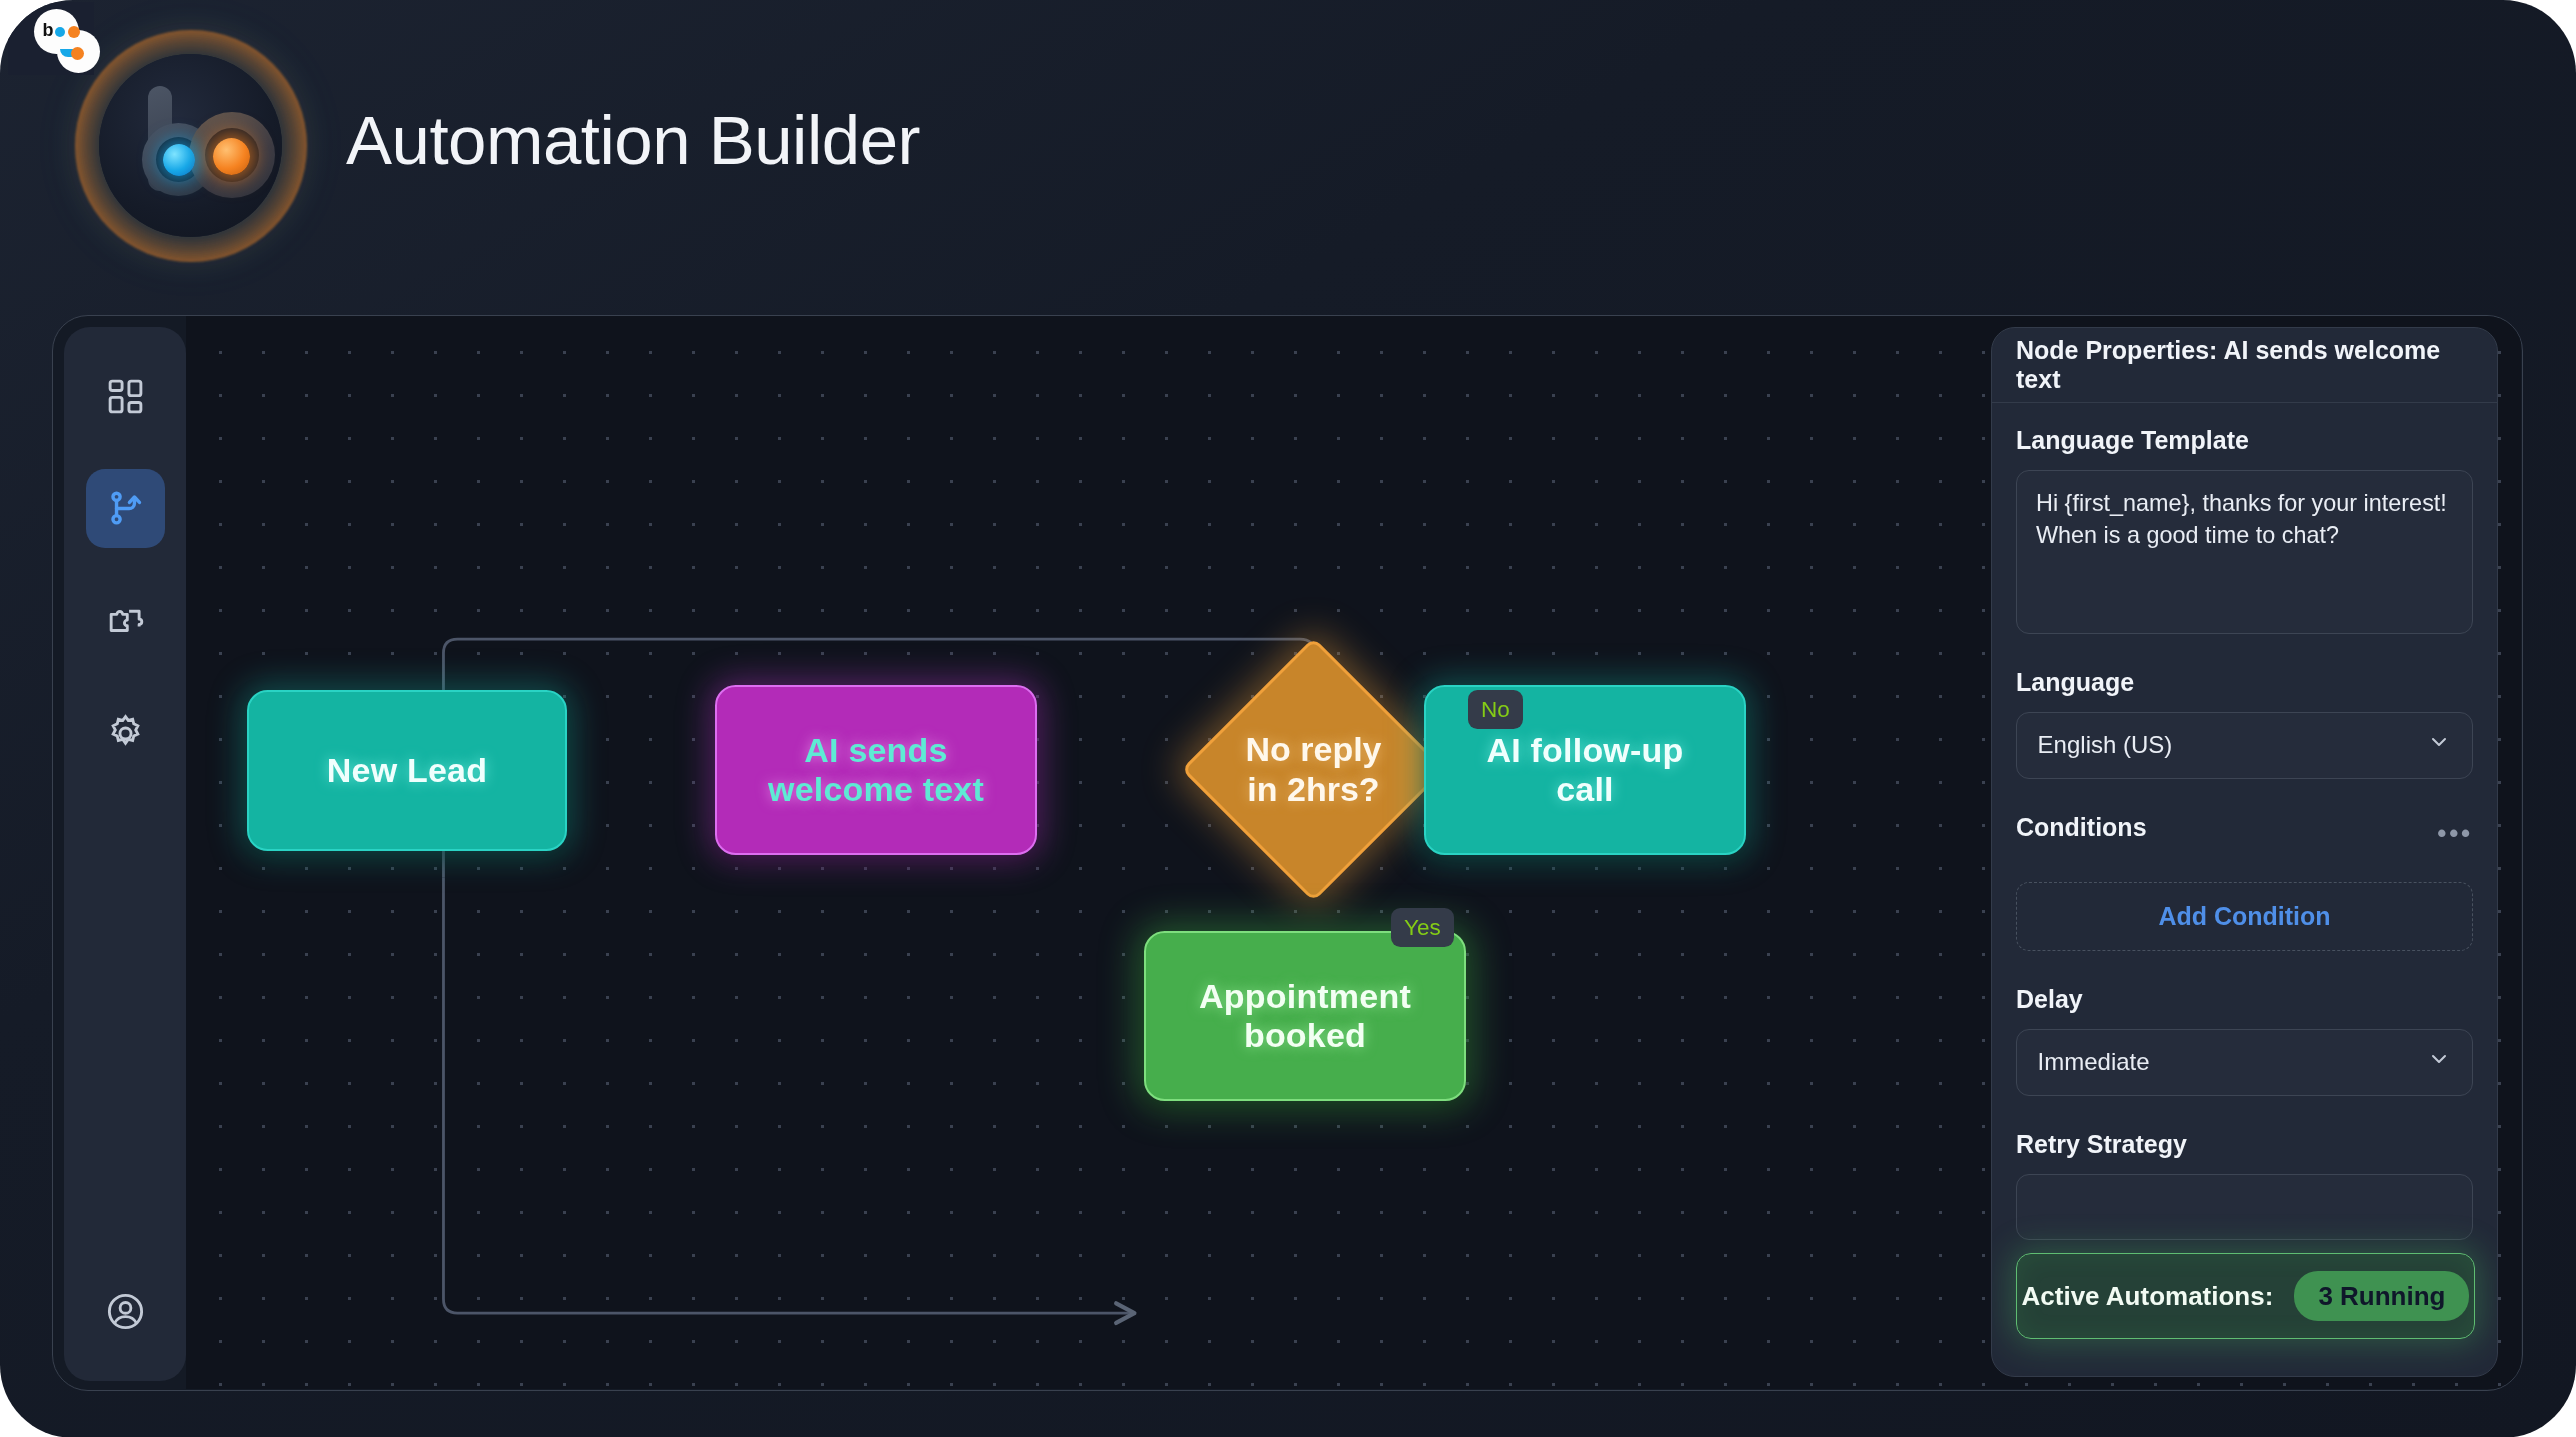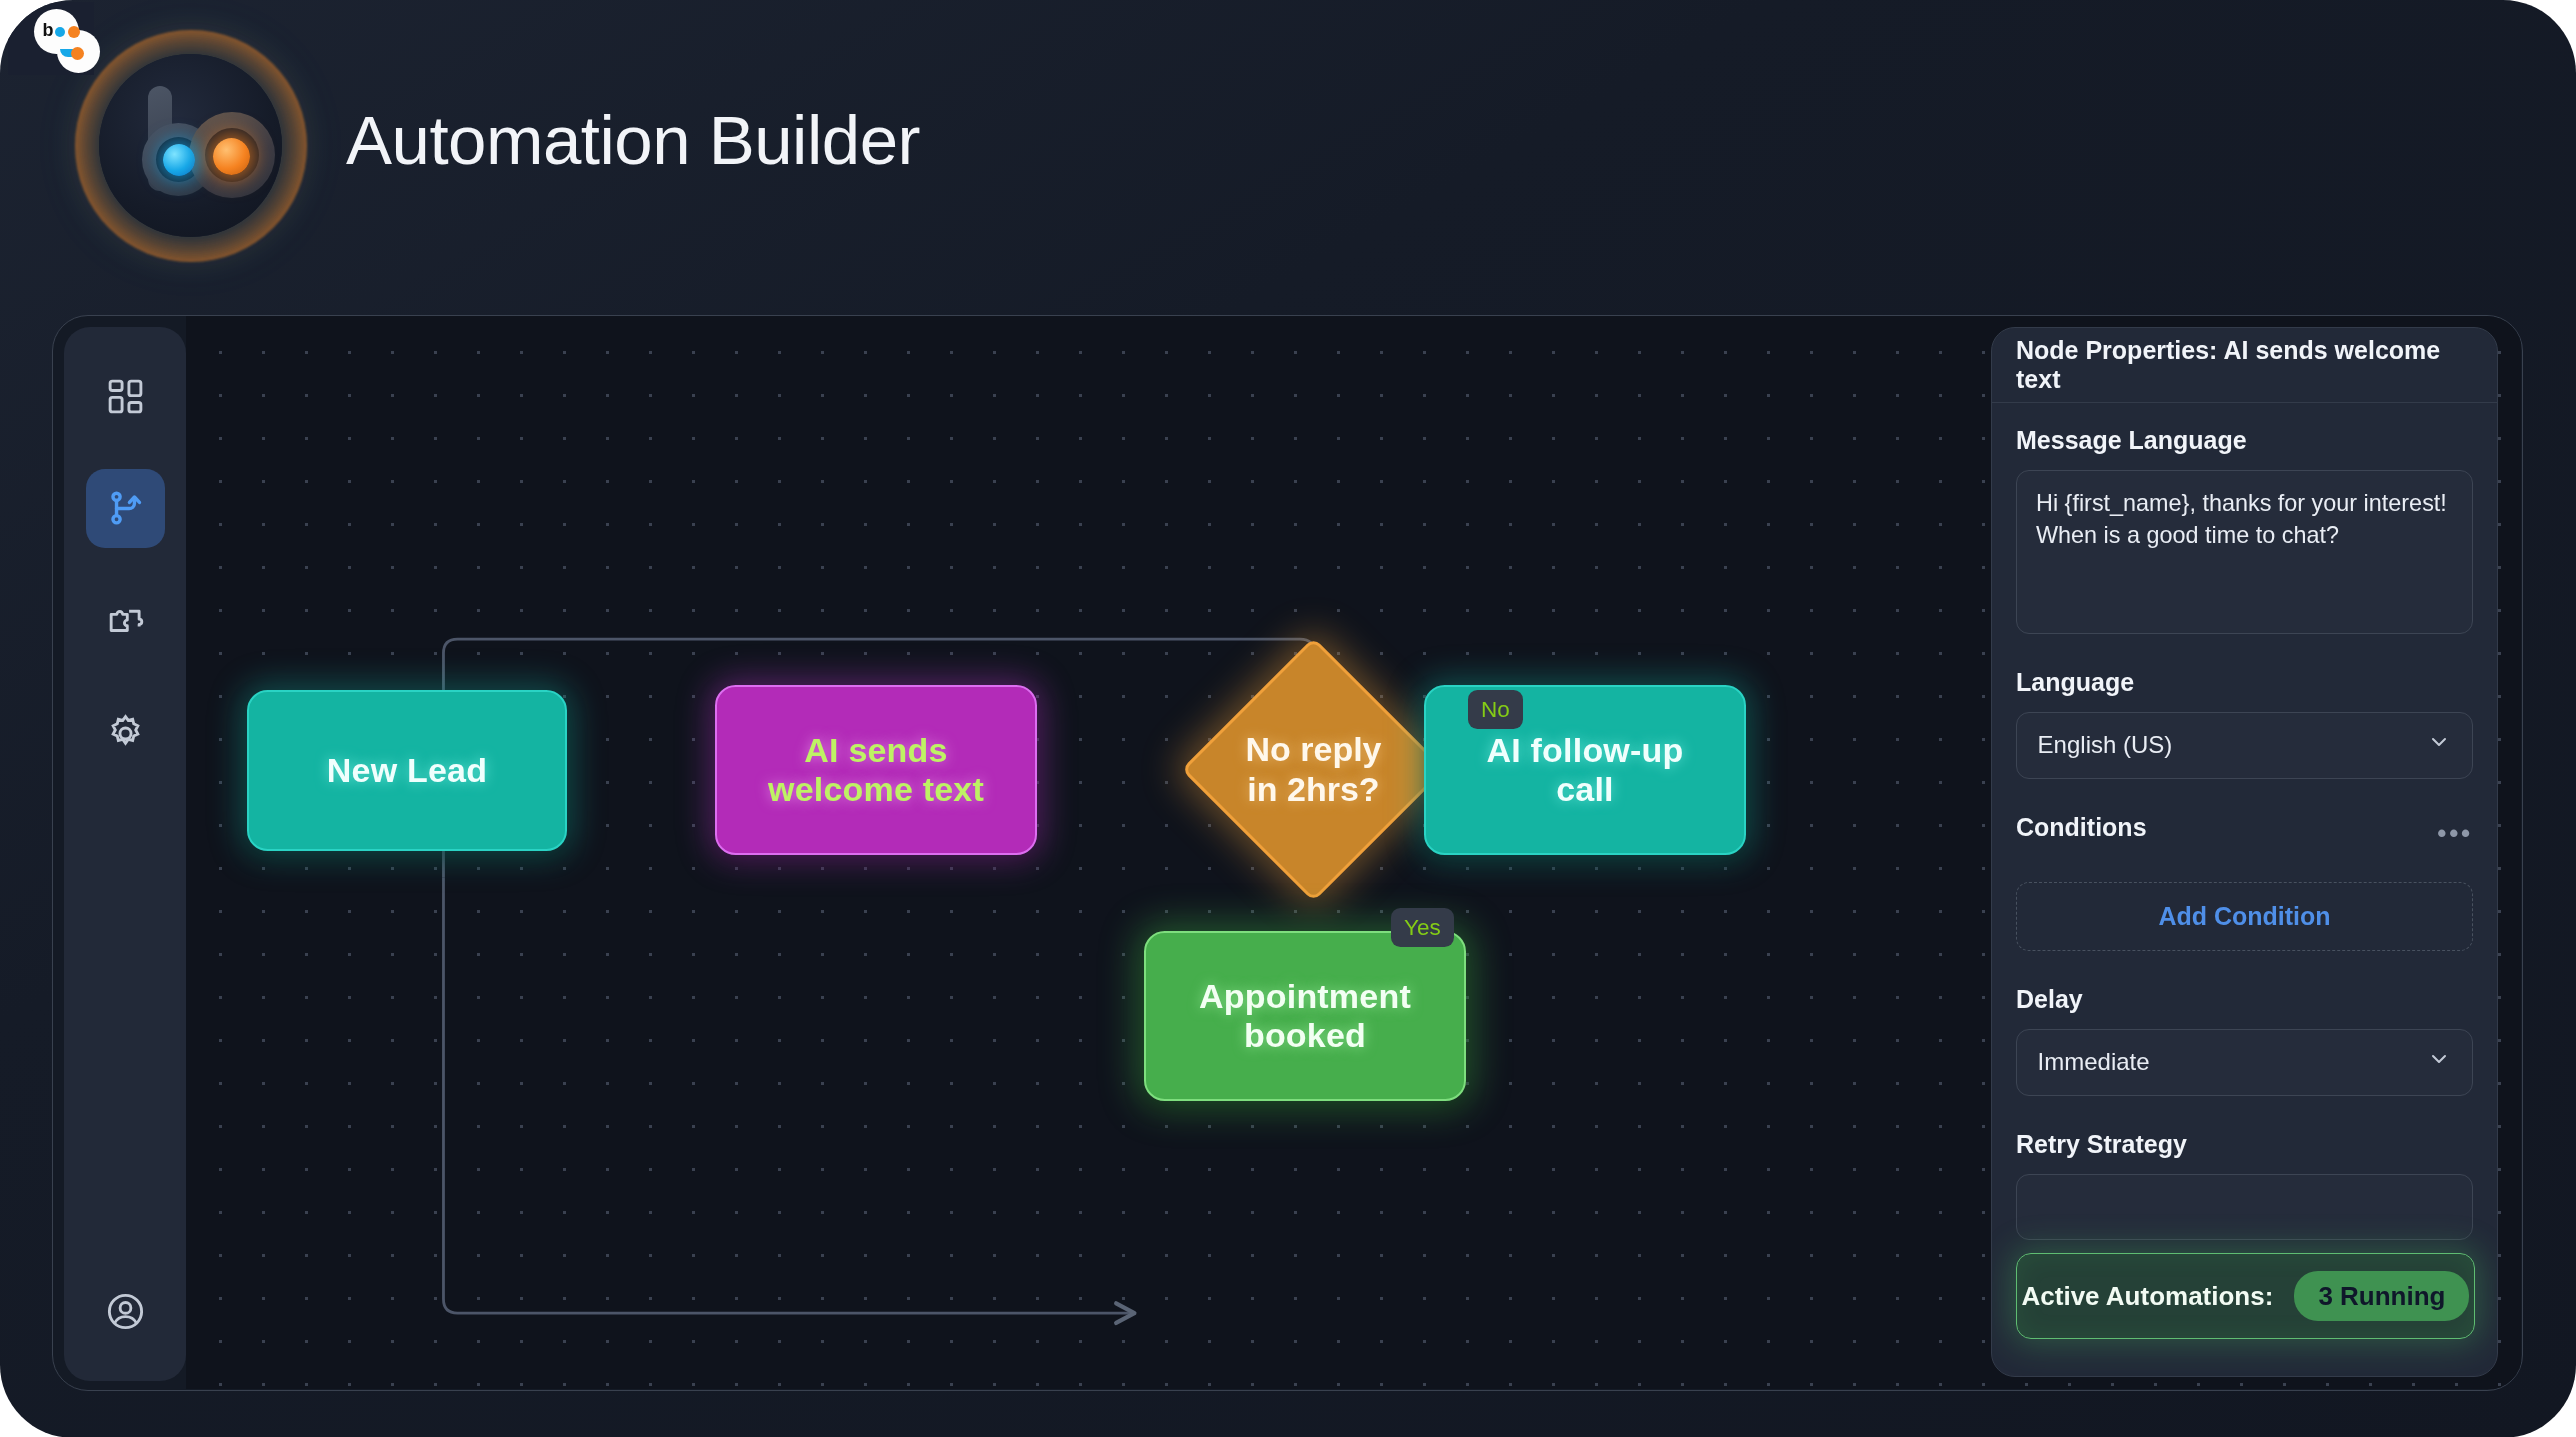--- a/index.html
+++ b/index.html
@@ -129,21 +129,21 @@
     text-align:center; border-radius:20.6px;
     font:700 34px "Liberation Sans", sans-serif; line-height:1.16;
     letter-spacing:0.2px;
   }
   .node-teal{
     background:#14b4a2; border:2.8px solid #2ad3c4; color:#f0fffd;
     box-shadow:0 0 32px 5.6px rgba(26,200,182,0.34), 0 7.5px 19px rgba(0,0,0,0.45);
     text-shadow:0 0 13px rgba(140,255,242,0.65);
   }
   .node-magenta{
-    background:#b32bb8; border:2.8px solid #dd6ef0; color:#bef264;
+    background:#b32bb8; border:2.8px solid #dd6ef0; color:#5eead4;
     box-shadow:0 0 32px 5.6px rgba(190,60,210,0.4), 0 7.5px 19px rgba(0,0,0,0.45);
     text-shadow:0 0 13px rgba(255,190,255,0.6);
   }
   .node-green{
     background:#46ae4c; border:2.8px solid #7ede7e; color:#f2fff2;
     box-shadow:0 0 36px 7.5px rgba(70,190,80,0.4), 0 7.5px 19px rgba(0,0,0,0.45);
     text-shadow:0 0 13px rgba(180,255,180,0.6);
   }
   #node-trigger{ left:61px; top:374px; width:320px; height:161px;text-align:right; }
   #node-action { left:529px; top:369px; width:322px; height:170px; }
@@ -385,21 +385,21 @@
       </div>
 
       <div class="edge-label" id="label-no">No</div>
       <div class="edge-label" id="label-yes">Yes</div>
     </div>
 
     <div id="props">
       <div id="props-header">Node Properties: AI sends welcome text</div>
       <div id="props-body">
 
-        <div class="field-label">Message Language</div>
+        <div class="field-label">Language Template</div>
         <div class="textarea-box">Hi {first_name}, thanks for your interest! When is a good time to chat?</div>
 
         <div class="gap-m"></div>
         <div class="field-label">Language</div>
         <div class="select-box">
           <span>English (US)</span>
           <span>
             <svg width="24" height="24" viewBox="0 0 24 24" fill="none" stroke="#c3cad6" stroke-width="2" stroke-linecap="round" stroke-linejoin="round">
                 <path d="M6 9l6 6 6-6"></path>
               </svg>

